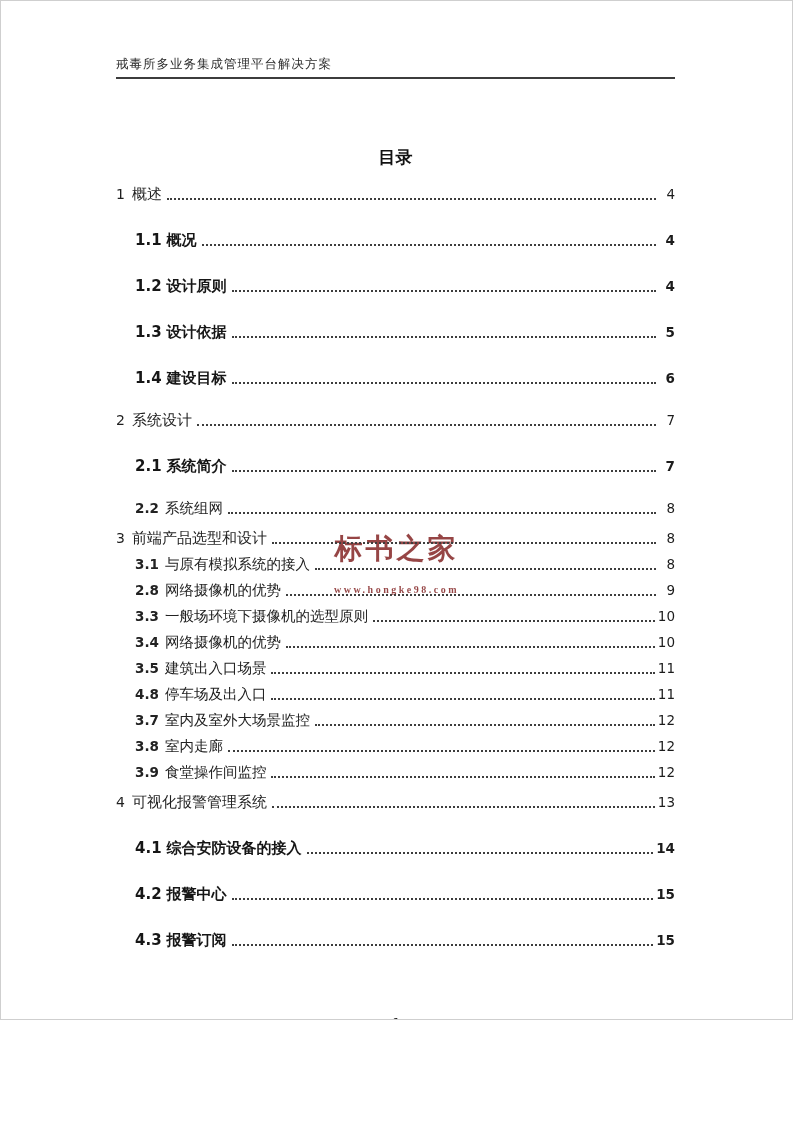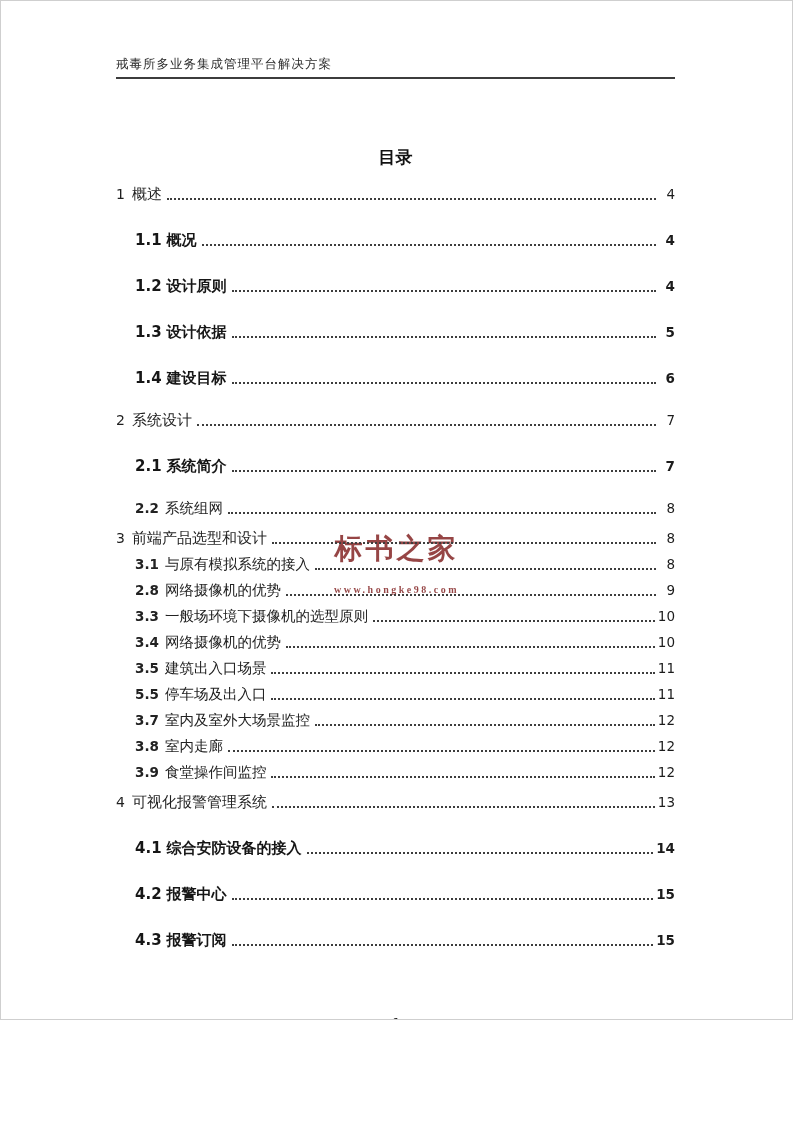--- a/index.html
+++ b/index.html
@@ -249,21 +249,21 @@
           <span class="leader"></span>
           <span class="toc-page">10</span>
         </div>
         <div class="toc-row h2">
           <span class="toc-num">3.5</span>
           <span class="toc-text">建筑出入口场景</span>
           <span class="leader"></span>
           <span class="toc-page">11</span>
         </div>
         <div class="toc-row h2">
-          <span class="toc-num">5.5</span>
+          <span class="toc-num">4.8</span>
           <span class="toc-text">停车场及出入口</span>
           <span class="leader"></span>
           <span class="toc-page">11</span>
         </div>
         <div class="toc-row h2">
           <span class="toc-num">3.7</span>
           <span class="toc-text">室内及室外大场景监控</span>
           <span class="leader"></span>
           <span class="toc-page">12</span>
         </div>

